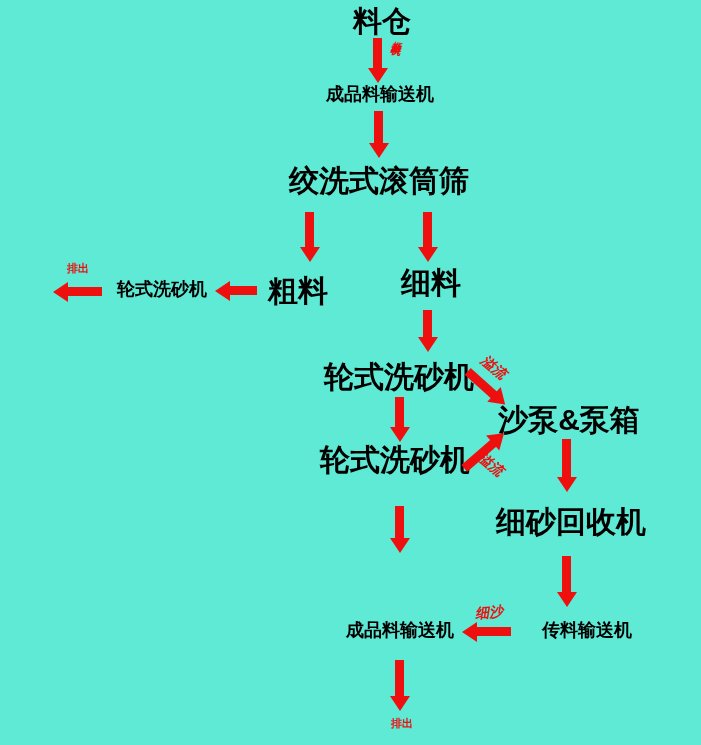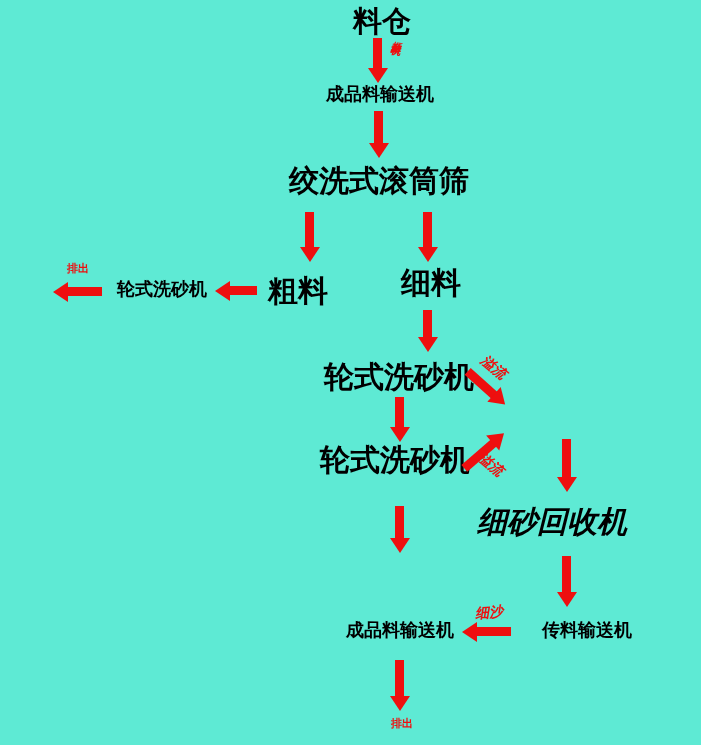--- a/index.html
+++ b/index.html
@@ -128,41 +128,42 @@
 
   <div class="node node-lg" style="left:399px; top:360px;">轮式洗砂机</div>
 
   <div class="arrow" style="left:468px; top:358px; width:50px; transform:rotate(42deg);">
       <div class="shaft"></div>
       <div class="head"></div>
     </div>
 
   <div class="flow-label slant" style="left:494px; top:360px; transform:translateX(-50%) rotate(40deg);">溢流</div>
 
+  <div class="node node-lg" style="left:569px; top:403px;">沙泵&amp;泵箱</div>
 
   <div class="arrow" style="left:400px; top:384px; width:45px; transform:rotate(90deg);">
       <div class="shaft"></div>
       <div class="head"></div>
     </div>
 
   <div class="node node-lg" style="left:395px; top:443px;">轮式洗砂机</div>
 
   <div class="arrow" style="left:464px; top:455px; width:53px; transform:rotate(-41deg);">
       <div class="shaft"></div>
       <div class="head"></div>
     </div>
 
   <div class="flow-label slant" style="left:491px; top:457px; transform:translateX(-50%) rotate(40deg);">溢流</div>
 
   <div class="arrow" style="left:567px; top:426px; width:53px; transform:rotate(90deg);">
       <div class="shaft"></div>
       <div class="head"></div>
     </div>
 
-  <div class="node node-lg" style="left:552px; top:505px;font-style:italic;">细砂回收机</div>
+  <div class="node node-lg" style="left:571px; top:505px;">细砂回收机</div>
 
   <div class="arrow" style="left:400px; top:493px; width:47px; transform:rotate(90deg);">
       <div class="shaft"></div>
       <div class="head"></div>
     </div>
 
   <div class="arrow" style="left:567px; top:543px; width:51px; transform:rotate(90deg);">
       <div class="shaft"></div>
       <div class="head"></div>
     </div>

